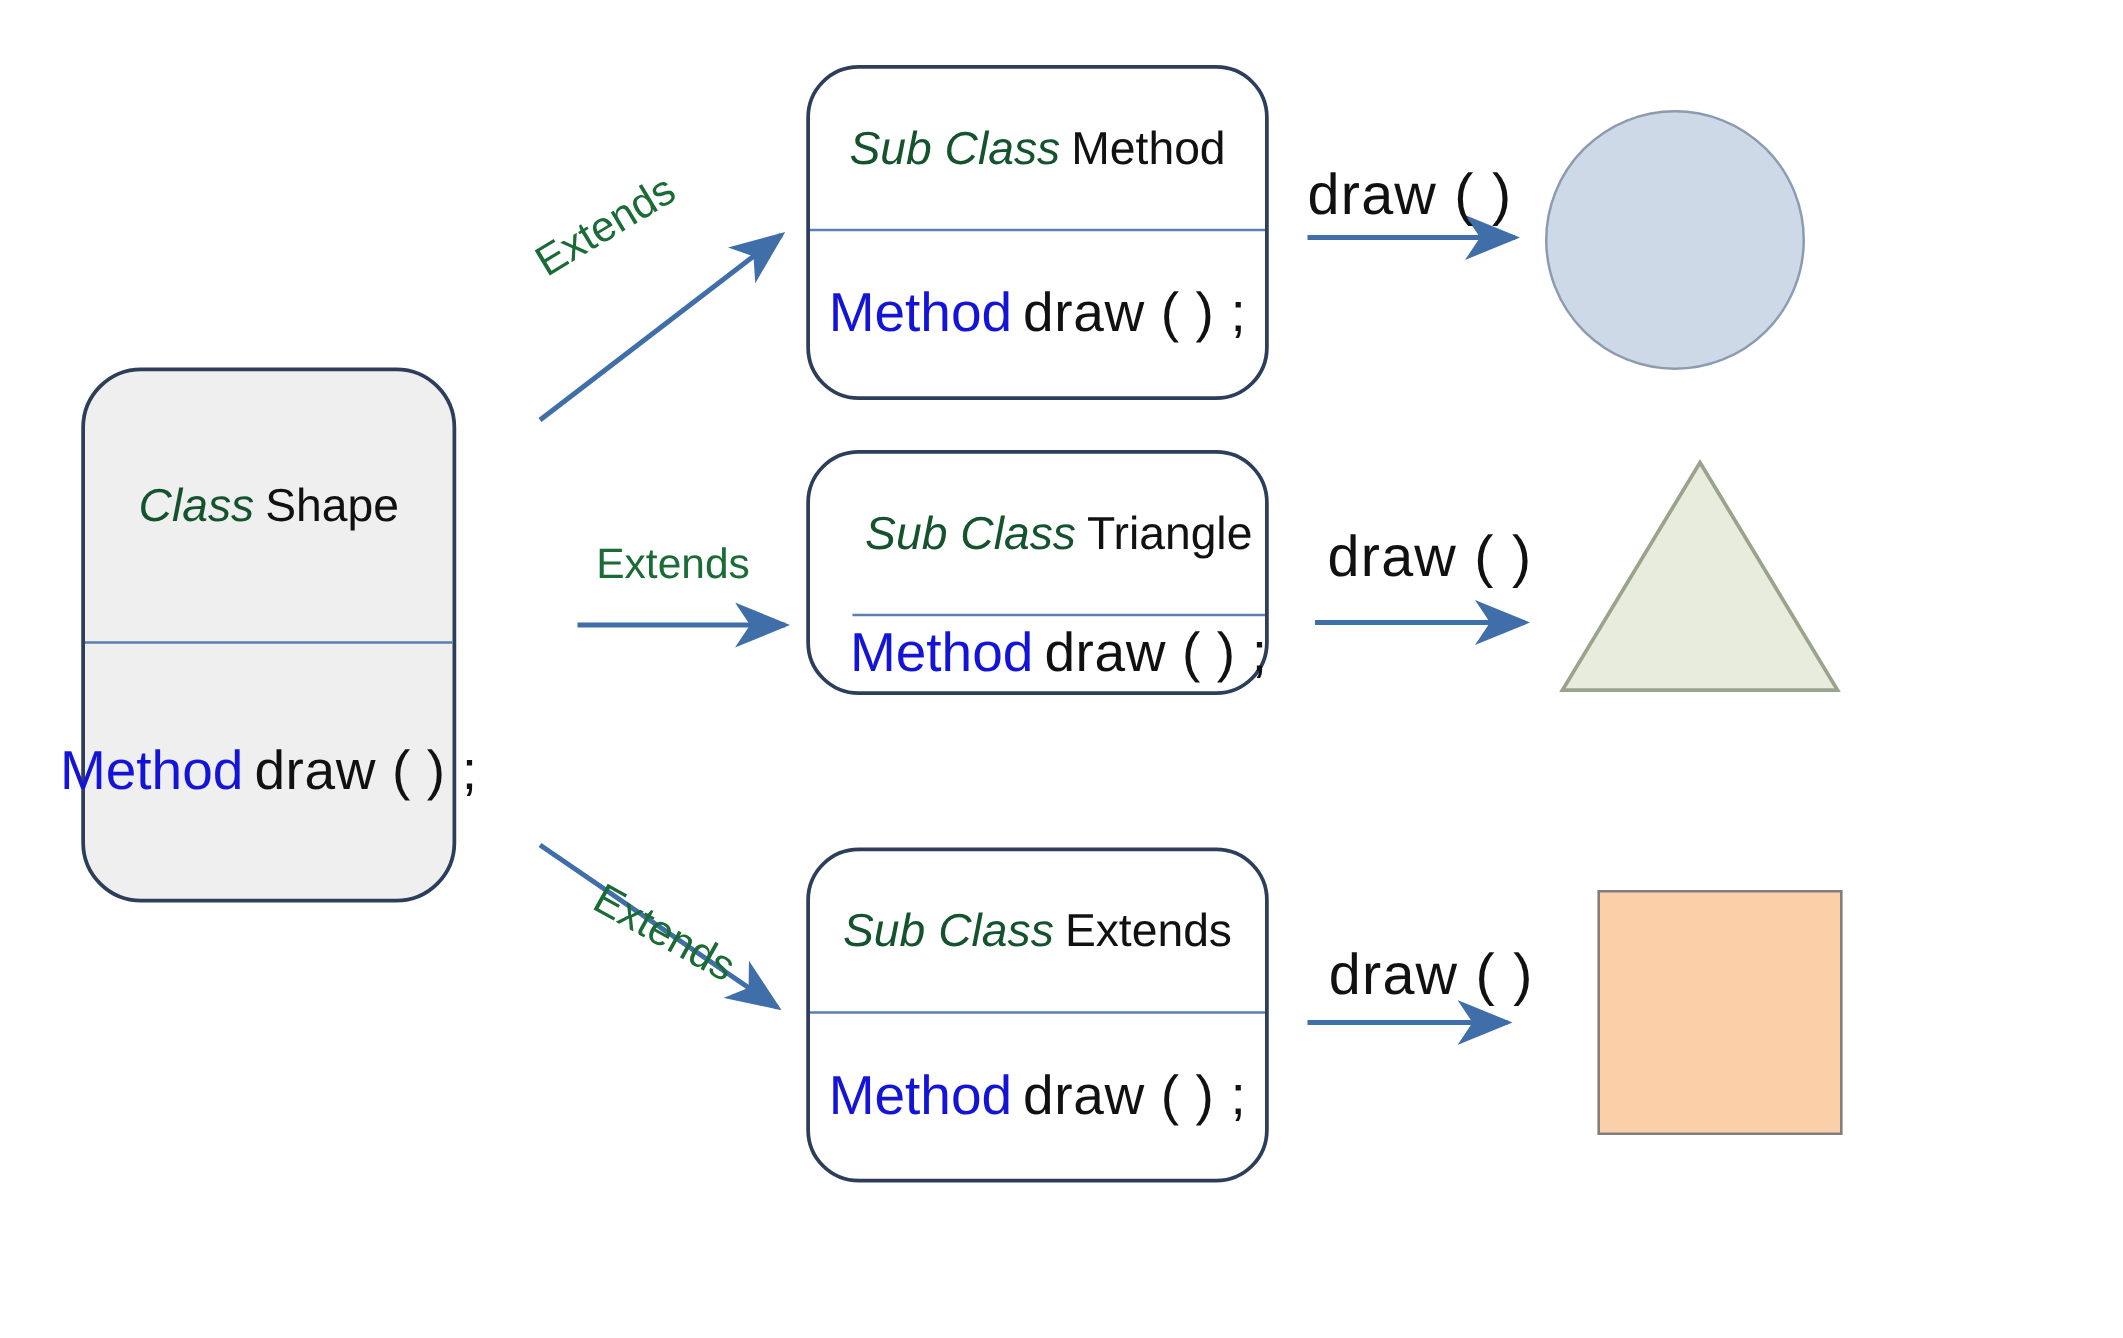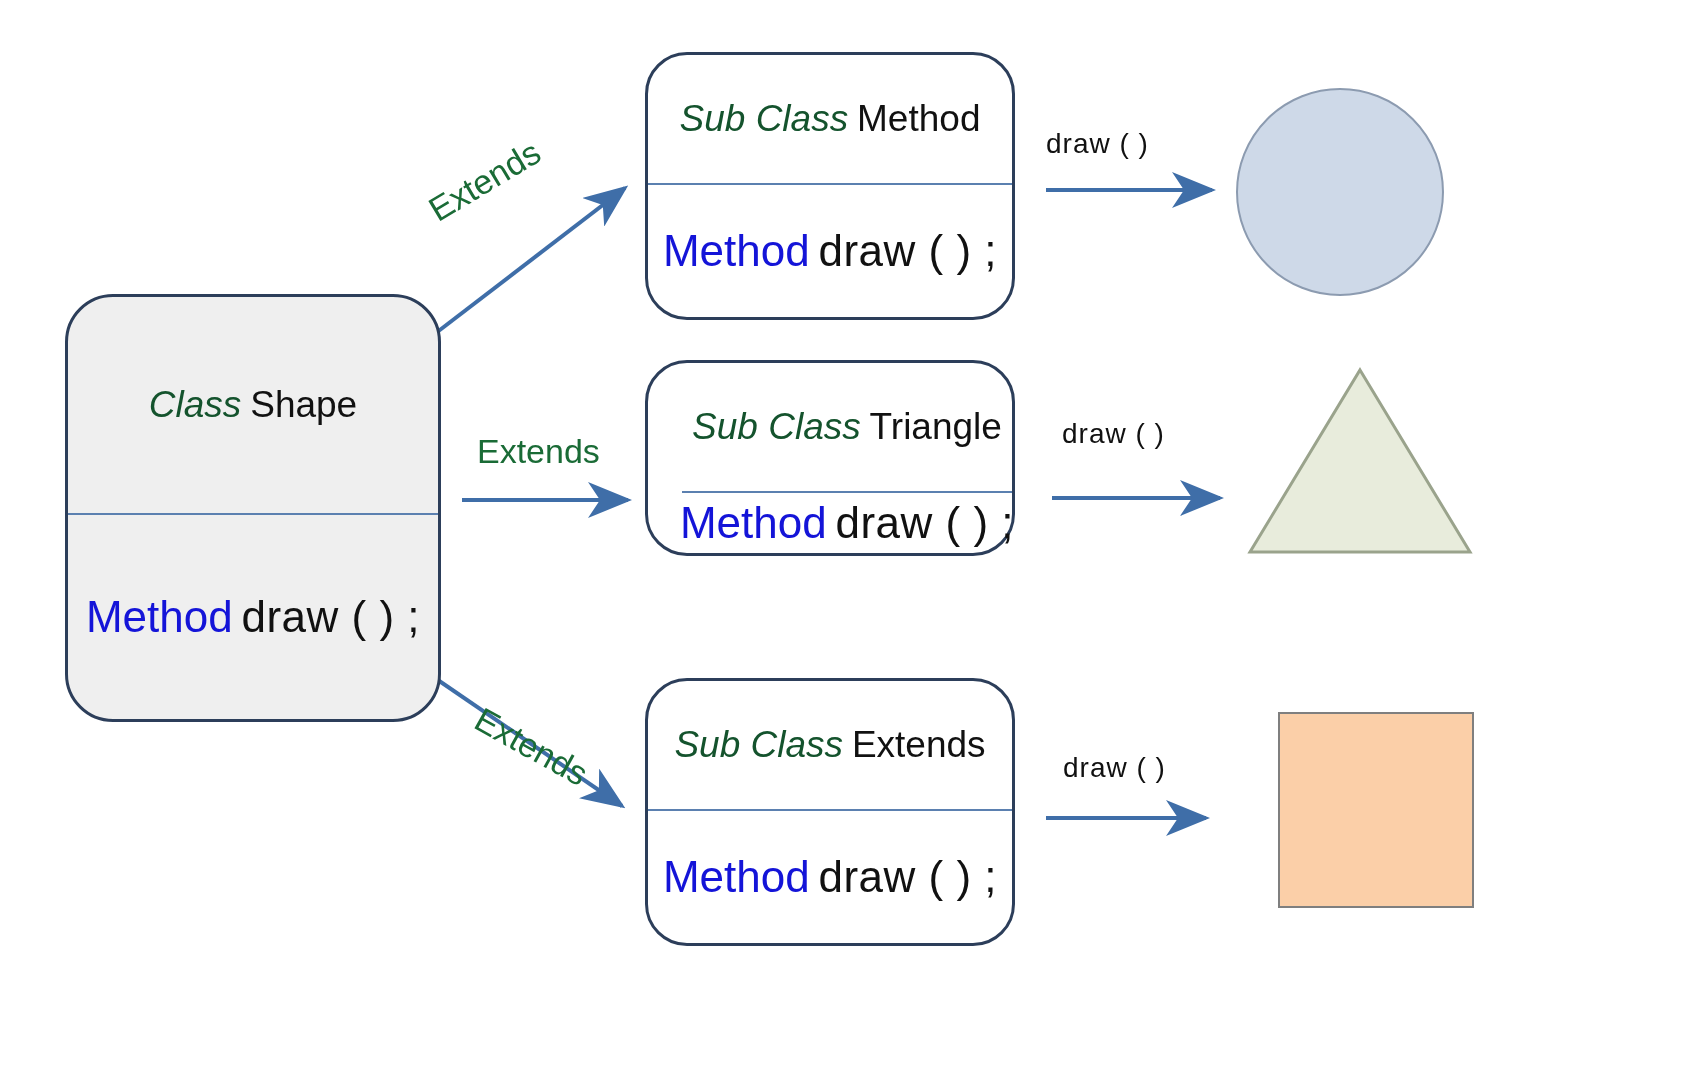--- a/index.html
+++ b/index.html
@@ -48,21 +48,21 @@
     letter-spacing:0px;
   }
   .title-text .kw-red{margin-right:.24em;}
   .method-text{
     font-size:44px;
   }
   .method-text .kw-blue{margin-right:.20em;}
   .method-text .plain{letter-spacing:.5px;}
 
   
-  #box-shape{left:65px;top:294px;width:376px;height:428px;text-align:center;}
+  #box-shape{left:65px;top:294px;width:300px;height:428px;text-align:center;}
   #box-shape .box-row.header{height:216px;}
   #box-shape .box-row.body{height:206px;}
 
   #box-circle{left:645px;top:52px;width:370px;height:268px;}
   #box-triangle{left:645px;top:360px;width:370px;height:196px;padding-left:34px;}
   #box-square{left:645px;top:678px;width:370px;height:268px;}
   .class-box.sub .box-row.header{height:128px;}
   .class-box.sub .box-row.body{height:136px;}
 
   
@@ -73,21 +73,21 @@
     position:absolute;
     white-space:nowrap;
     z-index:8;
   }
   .lbl-extends{
     color:#1a6b36;
     font-size:34px;
   }
   .lbl-draw{
     color:#111111;
-    font-size:28px;
+    font-size:46px;
     letter-spacing:1px;
   }
   #extends-circle{left:422px;top:196px;transform:rotate(-31deg);transform-origin:left top;}
   #extends-triangle{left:477px;top:432px;}
   #extends-square{left:487px;top:700px;transform:rotate(29deg);transform-origin:left top;}
 
   #draw-circle{left:1046px;top:128px;}
   #draw-triangle{left:1062px;top:418px;}
   #draw-square{left:1063px;top:752px;}
 

